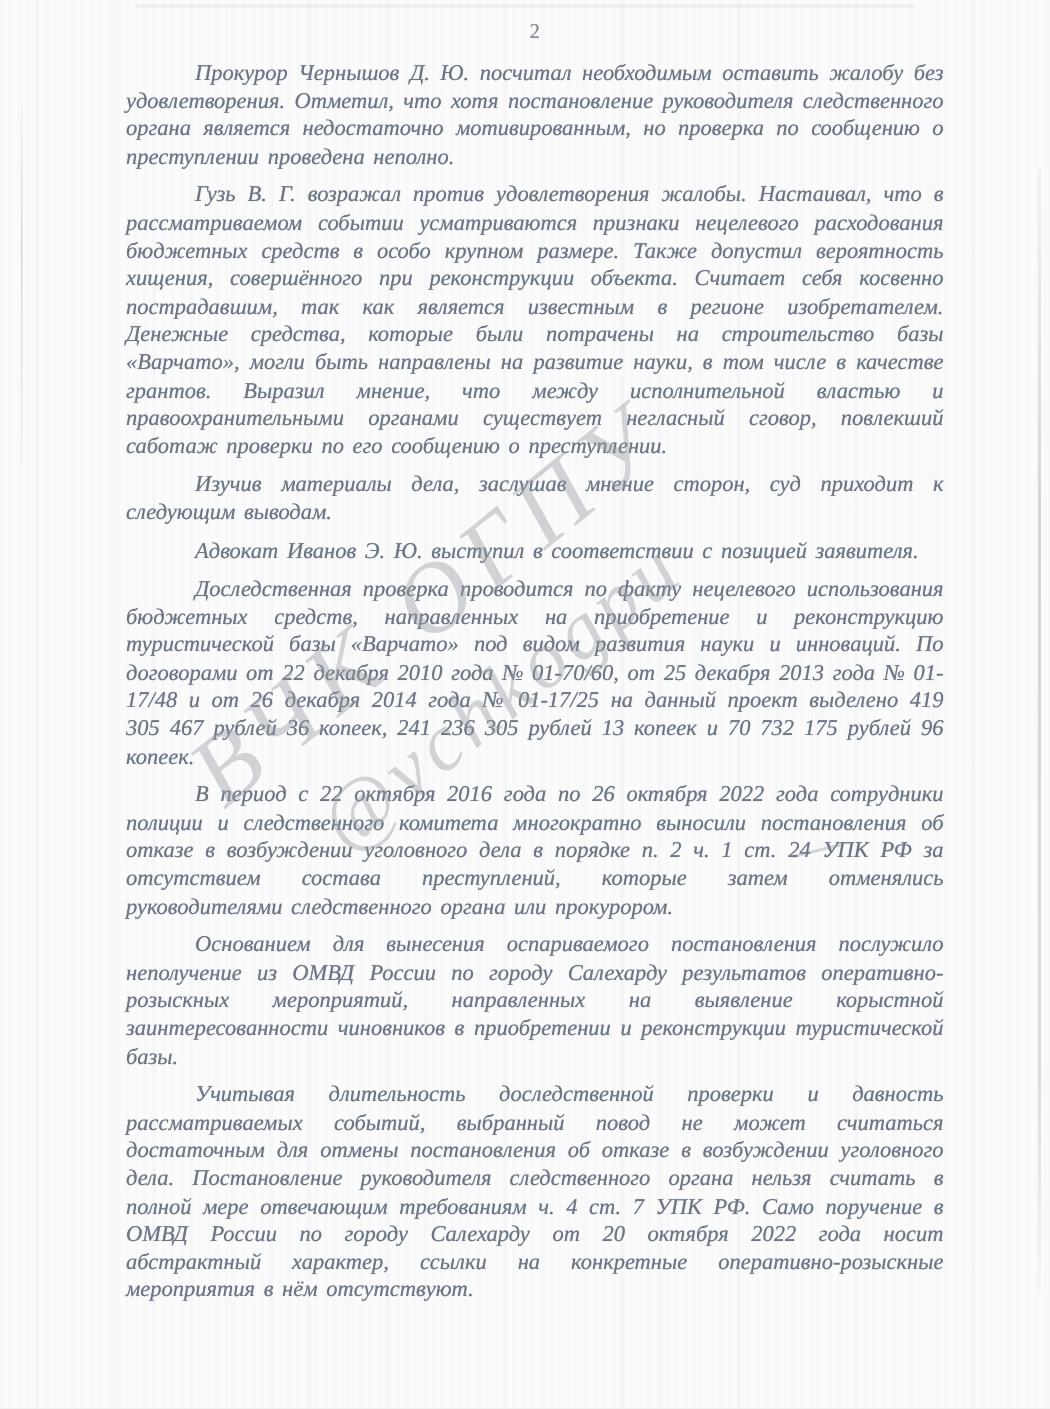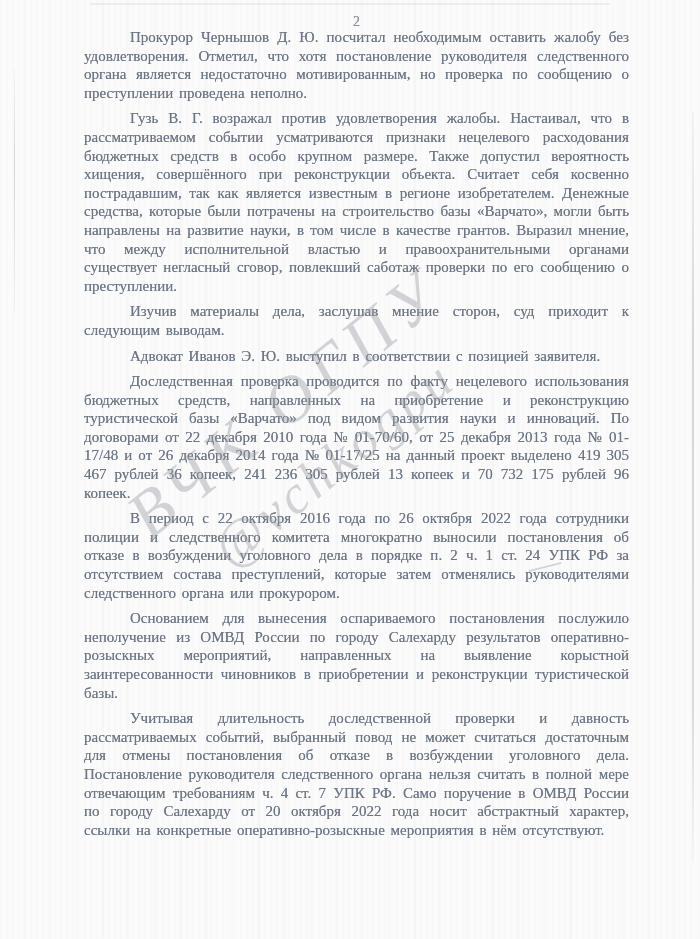--- a/index.html
+++ b/index.html
@@ -14,25 +14,26 @@
     overflow:hidden;
     font-family:"Liberation Serif","DejaVu Serif",serif;
   }
   .page-number{
     position:absolute;top:14px;left:84px;width:545px;
     text-align:center;
     font-size:14px;color:#868d97;
     text-shadow:0 0 0.6px rgba(134,141,151,0.7);
   }
   .textblock{
-    position:absolute;top:28px;left:84px;width:545px;
+    position:absolute;top:40px;left:84px;width:545px;
     color:#6b7583;
     font-size:15px;line-height:1.24;
     text-align:justify;
     text-shadow:0 0 0.6px rgba(107,117,131,0.75);
+    font-style:italic;
   }
   .textblock p{
     margin:0 0 7px 0;
     text-indent:46px;
     word-spacing:2px;
   }
   .watermark{
     position:absolute;
     left:8px;top:360px;width:600px;
     transform:rotate(-39deg);

